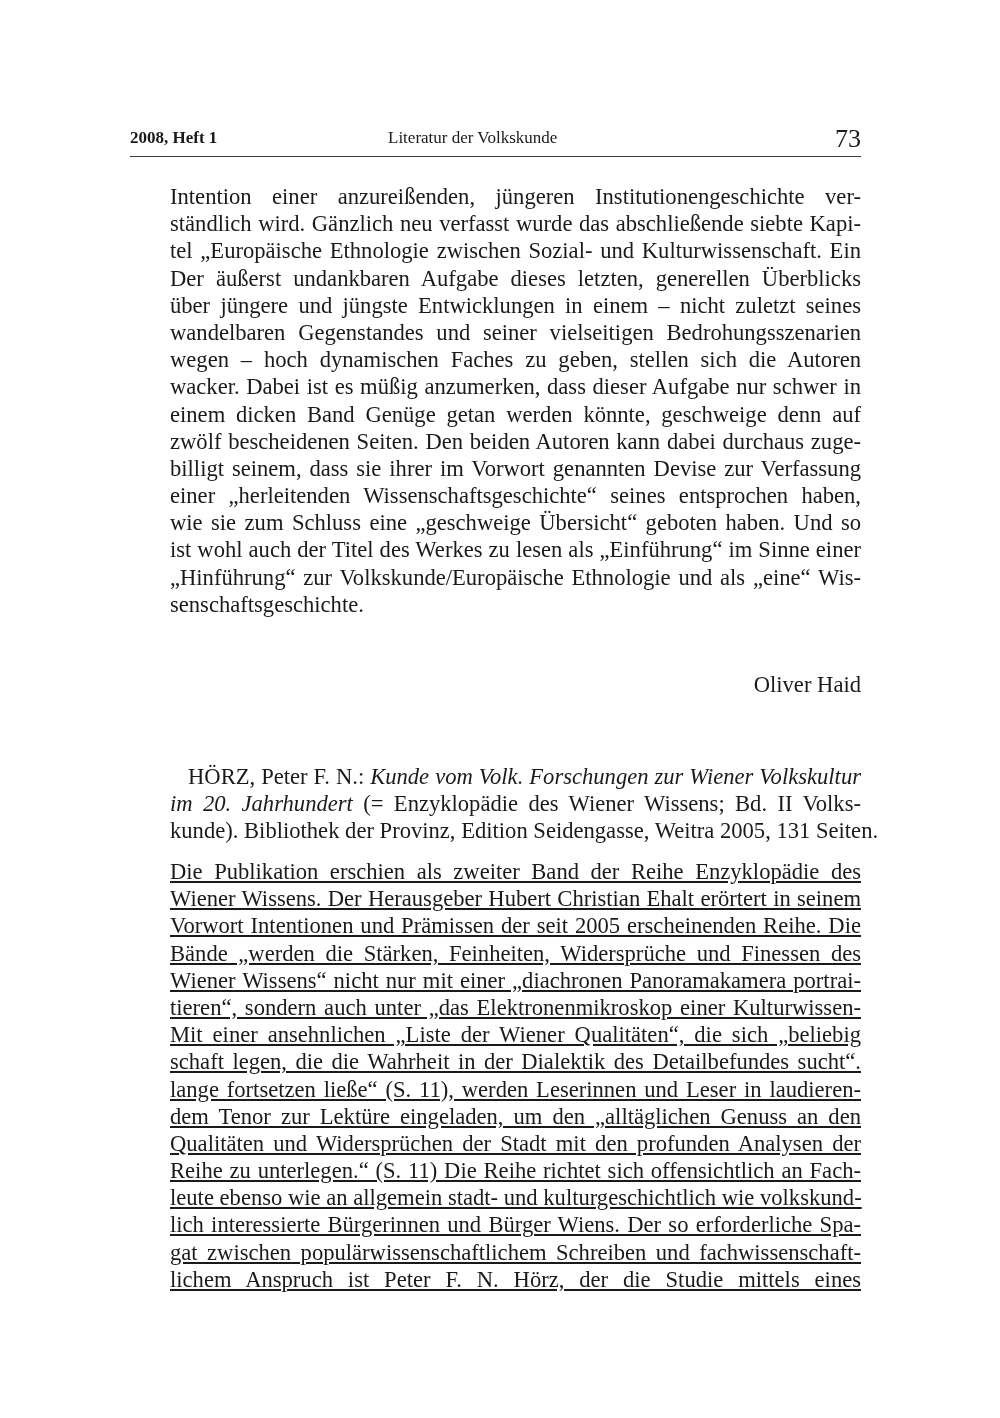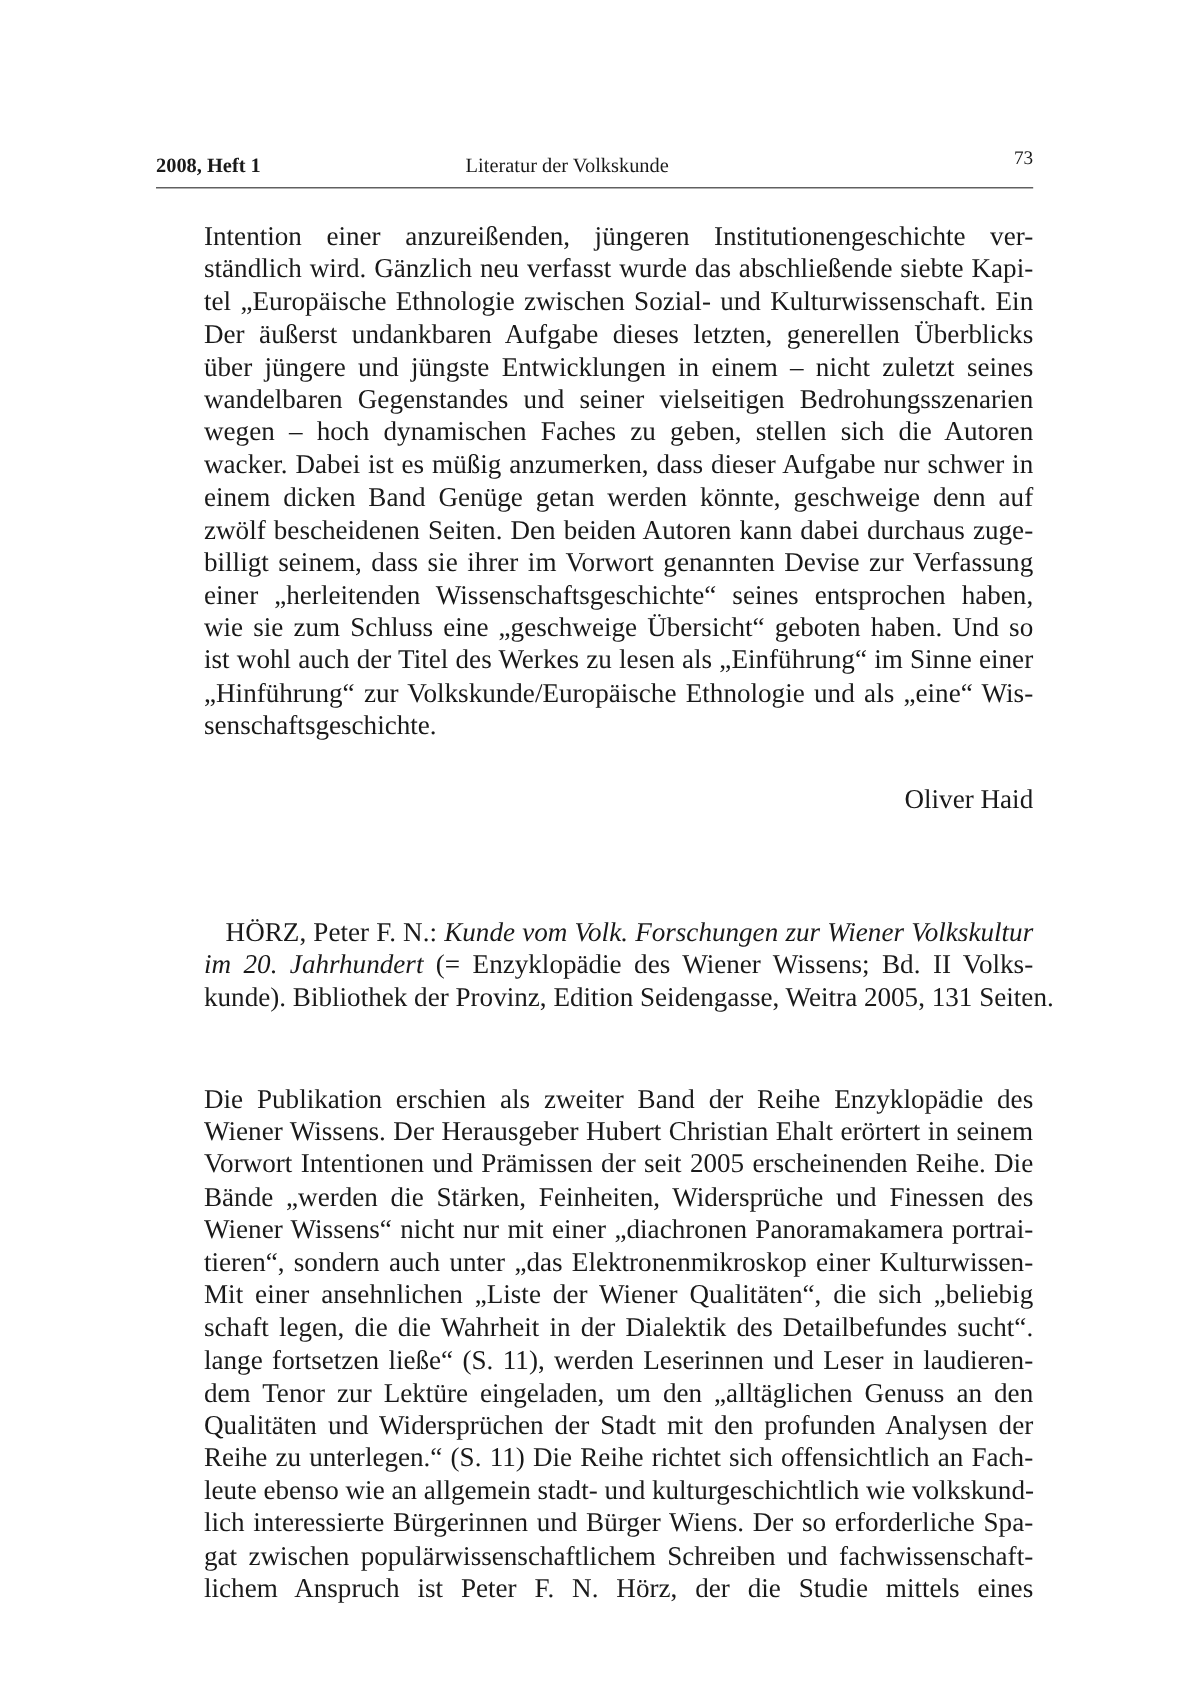--- a/index.html
+++ b/index.html
@@ -8,38 +8,38 @@
     font-family: "Liberation Serif", "DejaVu Serif", serif;
     color: #1a1a1a;
   }
   .page { position: absolute; left: 130px; top: 0; width: 731px; }
   .running-head {
     position: absolute; top: 126px; left: 0; width: 731px; height: 30px;
     font-size: 17px;
   }
   .rh-left { position: absolute; left: 0; top: 2px; font-weight: bold; }
   .rh-center { position: absolute; left: 258px; top: 2px; font-family: Liberation Serif, serif; }
-  .rh-right { position: absolute; right: 0; top: -2px; font-size: 16px; }
+  .rh-right { position: absolute; right: 0; top: -2px; font-size: 26px; }
   .rule {
     position: absolute; top: 156px; left: 0; width: 731px; height: 0;
     border-top: 1.5px solid #3a3a3a;
   }
   .block { position: absolute; left: 0; width: 731px; font-size: 22.6px; }
   .line {
     display: block; height: 27.2px; line-height: 27.2px;
     text-align: justify; text-align-last: justify; white-space: nowrap; margin-left: 40px;
   }
   .line.last { text-align-last: left; }
   .line.right { text-align: right; text-align-last: right; }
   .line.indent { padding-left: 18px; box-sizing: border-box; }
   .it { font-style: italic; }
   .p1 { top: 183px; }
-  .sig { top: 652px; }
+  .sig { top: 671px; }
   .ref { top: 763px; }
-  .p2 { top: 902px; }
+  .p2 { top: 858px; text-decoration: underline; }
 </style>
 </head>
 <body>
 
 <div class="page">
 
   <div class="running-head">
     <span class="rh-left">2008, Heft 1</span>
     <span class="rh-center">Literatur der Volkskunde</span>
     <span class="rh-right">73</span>

